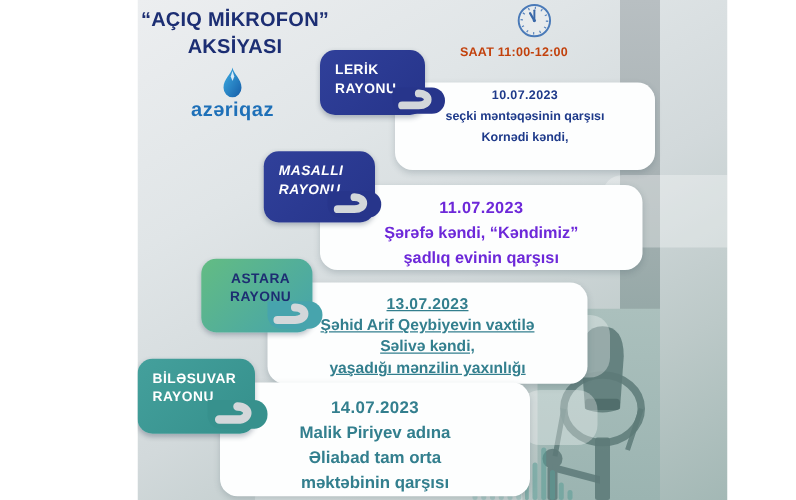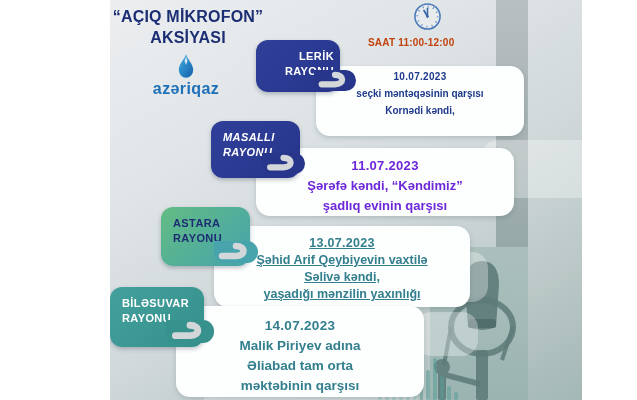--- a/index.html
+++ b/index.html
@@ -40,23 +40,23 @@
     font-size:13px;line-height:20px;padding-top:8px;box-sizing:border-box;}
   .ev3-card{left:104px;top:226px;width:256px;height:81px;color:#337f8e;
     font-size:12.5px;line-height:17px;padding-top:9px;box-sizing:border-box;text-decoration:underline;}
   .ev4-card{left:66px;top:306px;width:248px;height:91px;color:#337f8e;
     font-size:13.5px;line-height:20px;padding-top:10px;box-sizing:border-box;}
 
   .badge{position:absolute;z-index:5;border-radius:12px;box-sizing:border-box;
     padding:9px 6px 0 12px;font-weight:bold;font-size:11px;line-height:15px;letter-spacing:0.4px;
     box-shadow:0 2px 4px rgba(40,55,80,0.3);}
   .badge.navy{background:linear-gradient(135deg,#30409a 0%,#26348a 100%);color:#ffffff;}
-  .badge.green{background:linear-gradient(135deg,#63bc83 0%,#45a3ac 100%);color:#1d2d72;}
+  .badge.green{background:linear-gradient(135deg,#63bc83 0%,#45a3ac 100%);color:#1d2d72;text-align:center;}
   .badge.teal{background:linear-gradient(135deg,#44a09c 0%,#35908c 100%);color:#ffffff;}
-  .ev1-badge{left:146px;top:40px;width:84px;height:52px;text-align:right;}
+  .ev1-badge{left:146px;top:40px;width:84px;height:52px;}
   .ev2-badge{left:101px;top:121px;width:89px;height:57px;font-style:italic;}
   .ev3-badge{left:51px;top:207px;width:89px;height:59px;}
   .ev4-badge{left:0px;top:287px;width:94px;height:60px;}
 
   .tail{position:absolute;z-index:6;border-radius:0 11px 11px 11px;}
   .tail svg{display:block;width:100%;height:100%;}
   .tail.navy{background:#27358b;}
   .tail.green{background:#47a4ad;}
   .tail.teal{background:#37918d;}
   .ev1-tail{left:204px;top:70px;width:42px;height:21px;}

